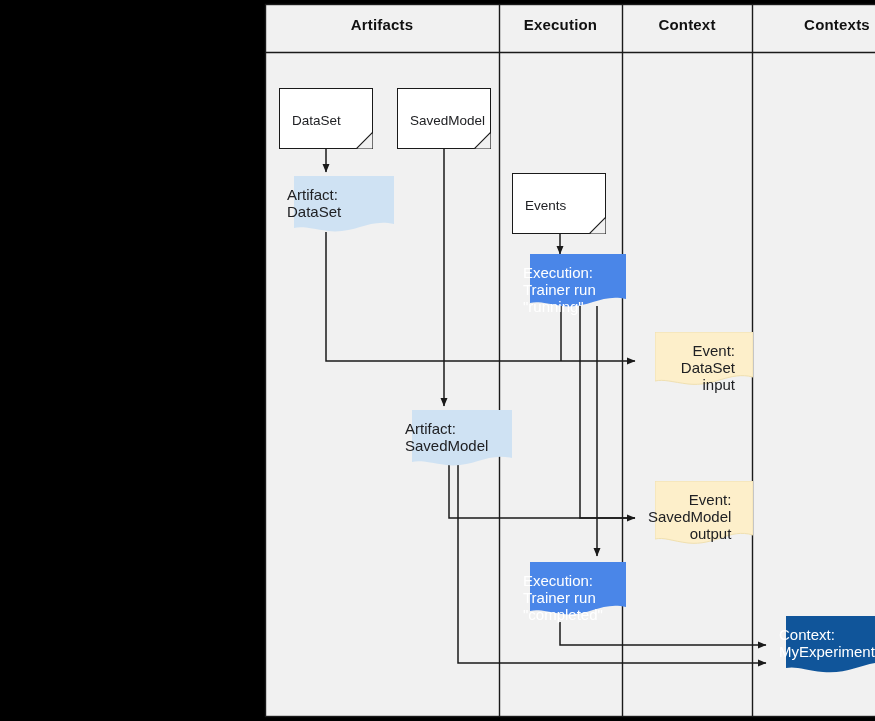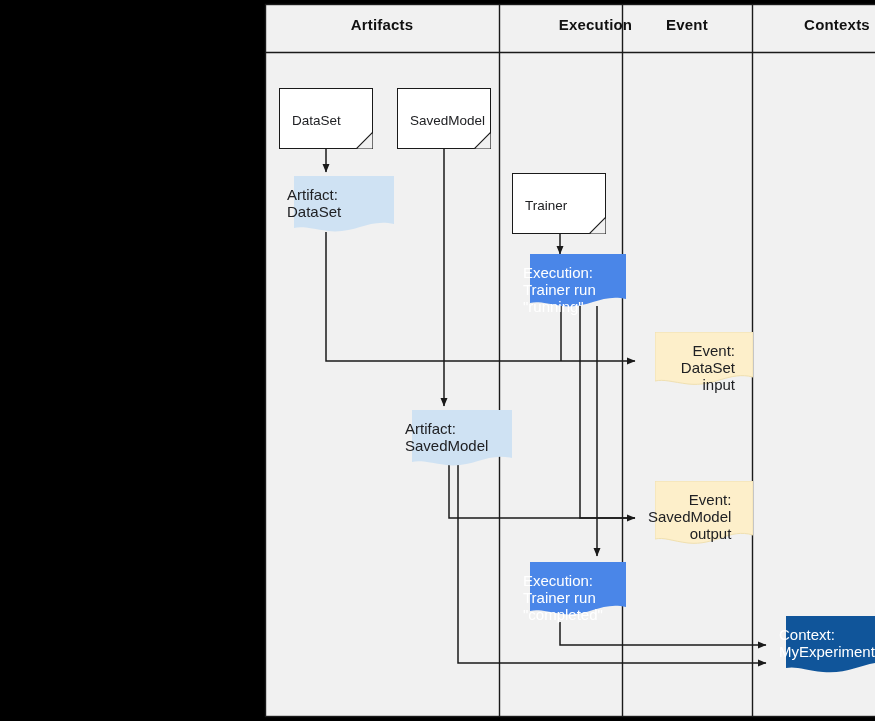--- a/index.html
+++ b/index.html
@@ -23,22 +23,22 @@
   .event .txt{color:#202124;text-align:right;}
   .context .txt{color:#ffffff;}
 </style>
 </head>
 <body>
 
 <div id="stage">
   <div id="board"></div>
 
   <div class="colhead" style="left:241px;width:234px;">Artifacts</div>
-  <div class="colhead" style="left:475px;width:123px;padding-left:35px;">Execution</div>
-  <div class="colhead" style="left:598px;width:130px;">Event</div>
+  <div class="colhead" style="left:475px;width:123px;">Execution</div>
+  <div class="colhead" style="left:598px;width:130px;">Context</div>
   <div class="colhead" style="left:728px;width:138px;padding-left:16px;">Contexts</div>
 
   <svg id="wires" viewBox="0 0 875 721">
     <defs>
       <marker id="arw" markerWidth="9" markerHeight="9" refX="8" refY="4.5" orient="auto" markerUnits="userSpaceOnUse">
         <path d="M0,1 L8.5,4.5 L0,8 z" fill="#1a1a1a"></path>
       </marker>
     </defs>
     <g stroke="#1a1a1a" stroke-width="1.4" fill="none">
 
@@ -83,21 +83,21 @@
 
   <div class="node doc" style="left:373px;top:88px;width:94px;height:61px;">
     <span class="label">SavedModel</span>
     <svg class="fold" viewBox="0 0 17 17">
       <path d="M17,0 L17,17 L0,17 z" fill="#f1f1f1" stroke="none"></path>
       <path d="M17,0 L0,17 M17,0 L17,17 L0,17" fill="none" stroke="#1a1a1a" stroke-width="1.2"></path>
     </svg>
   </div>
 
   <div class="node doc" style="left:488px;top:173px;width:94px;height:61px;">
-    <span class="label">Trainer</span>
+    <span class="label">Events</span>
     <svg class="fold" viewBox="0 0 17 17">
       <path d="M17,0 L17,17 L0,17 z" fill="#f1f1f1" stroke="none"></path>
       <path d="M17,0 L0,17 M17,0 L17,17 L0,17" fill="none" stroke="#1a1a1a" stroke-width="1.2"></path>
     </svg>
   </div>
 
   <div class="node wavy artifact" style="left:252px;top:176px;width:100px;height:60px;">
     <svg width="100" height="60" viewBox="0 0 100 60" preserveAspectRatio="none">
       <path d="M0,0 H100 V48 C75,42 62,58 34,55 C18,53 9,50 0,52 Z" fill="#cfe2f3"></path>
     </svg>

